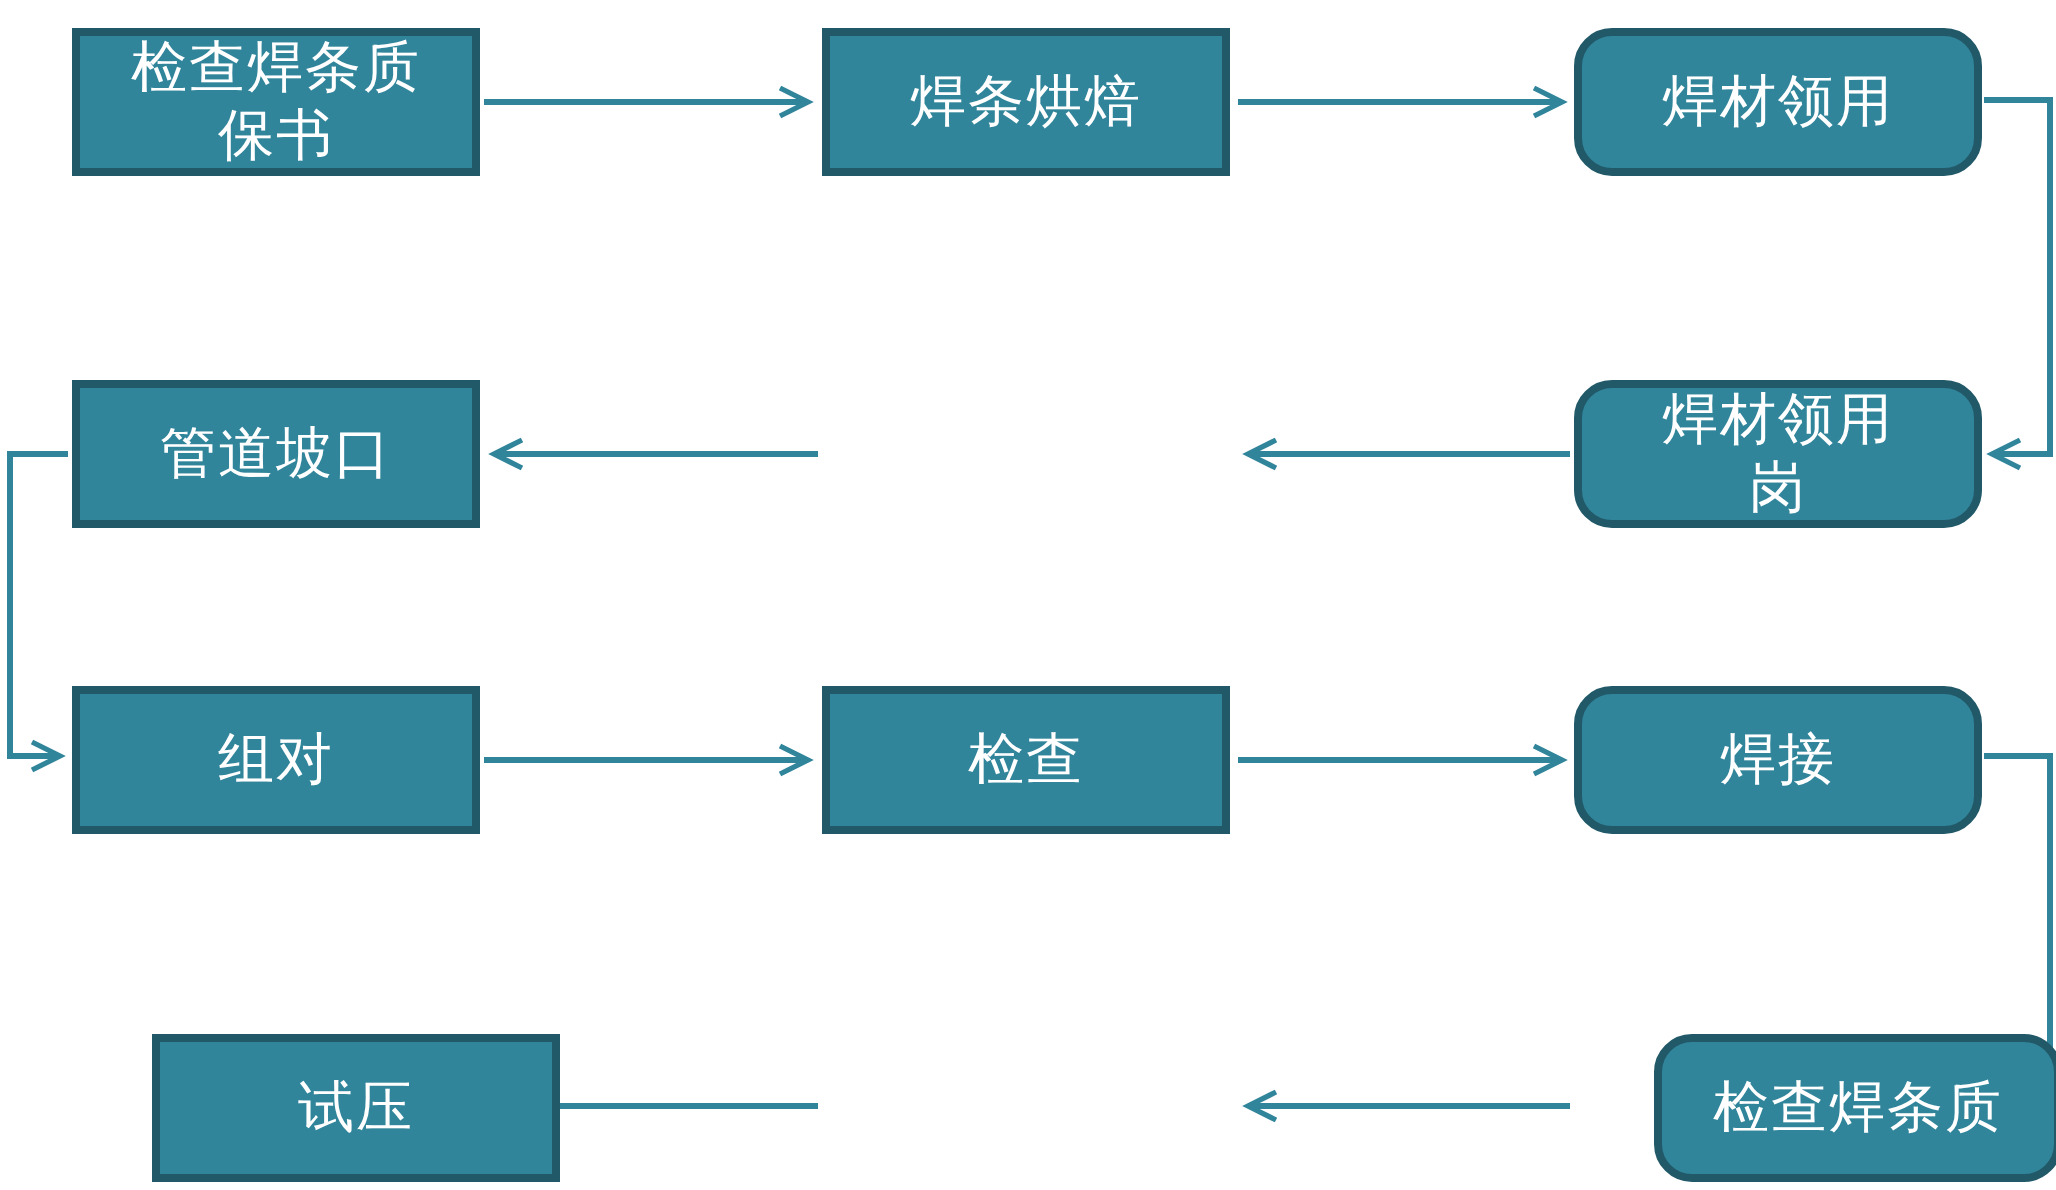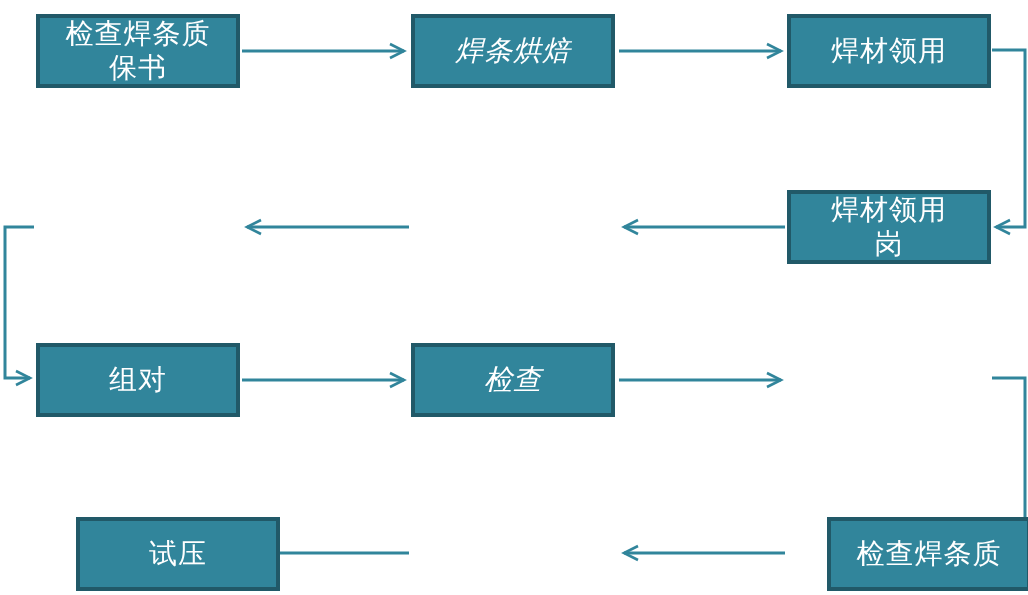--- a/index.html
+++ b/index.html
@@ -47,22 +47,22 @@
   .node-label {
     color: var(--text-color, #ffffff);
     font-size: 28px;
     line-height: 1.22;
     text-align: center;
     white-space: pre-line;
     letter-spacing: 1px;
   }
   
   .c1 { left: 36px; }
-  .c2 { left: 411px; font-style: italic; }
-  .c3 { left: 787px; }
+  .c2 { left: 411px; }
+  .c3 { left: 787px; border-radius: 19px; }
   
   .r1 { top: 14px; }
   .r2 { top: 190px; }
   .r3 { top: 343px; }
   .r4 { top: 517px; margin-left: 40px; }
 </style>
 </head>
 <body>
 
 <div id="canvas">
@@ -101,26 +101,32 @@
     <span class="node-label">焊条烘焙</span>
   </div>
   <div class="node r1 c3">
     <span class="node-label">焊材领用</span>
   </div>
 
   <div class="node r2 c3">
     <span class="node-label">焊材领用
 岗</span>
   </div>
+  <div class="node r2 c1">
+    <span class="node-label">管道坡口</span>
+  </div>
 
   <div class="node r3 c1">
     <span class="node-label">组对</span>
   </div>
   <div class="node r3 c2">
     <span class="node-label">检查</span>
+  </div>
+  <div class="node r3 c3">
+    <span class="node-label">焊接</span>
   </div>
 
   <div class="node r4 c3">
     <span class="node-label">检查焊条质</span>
   </div>
   <div class="node r4 c1">
     <span class="node-label">试压</span>
   </div>
 
 </div>

